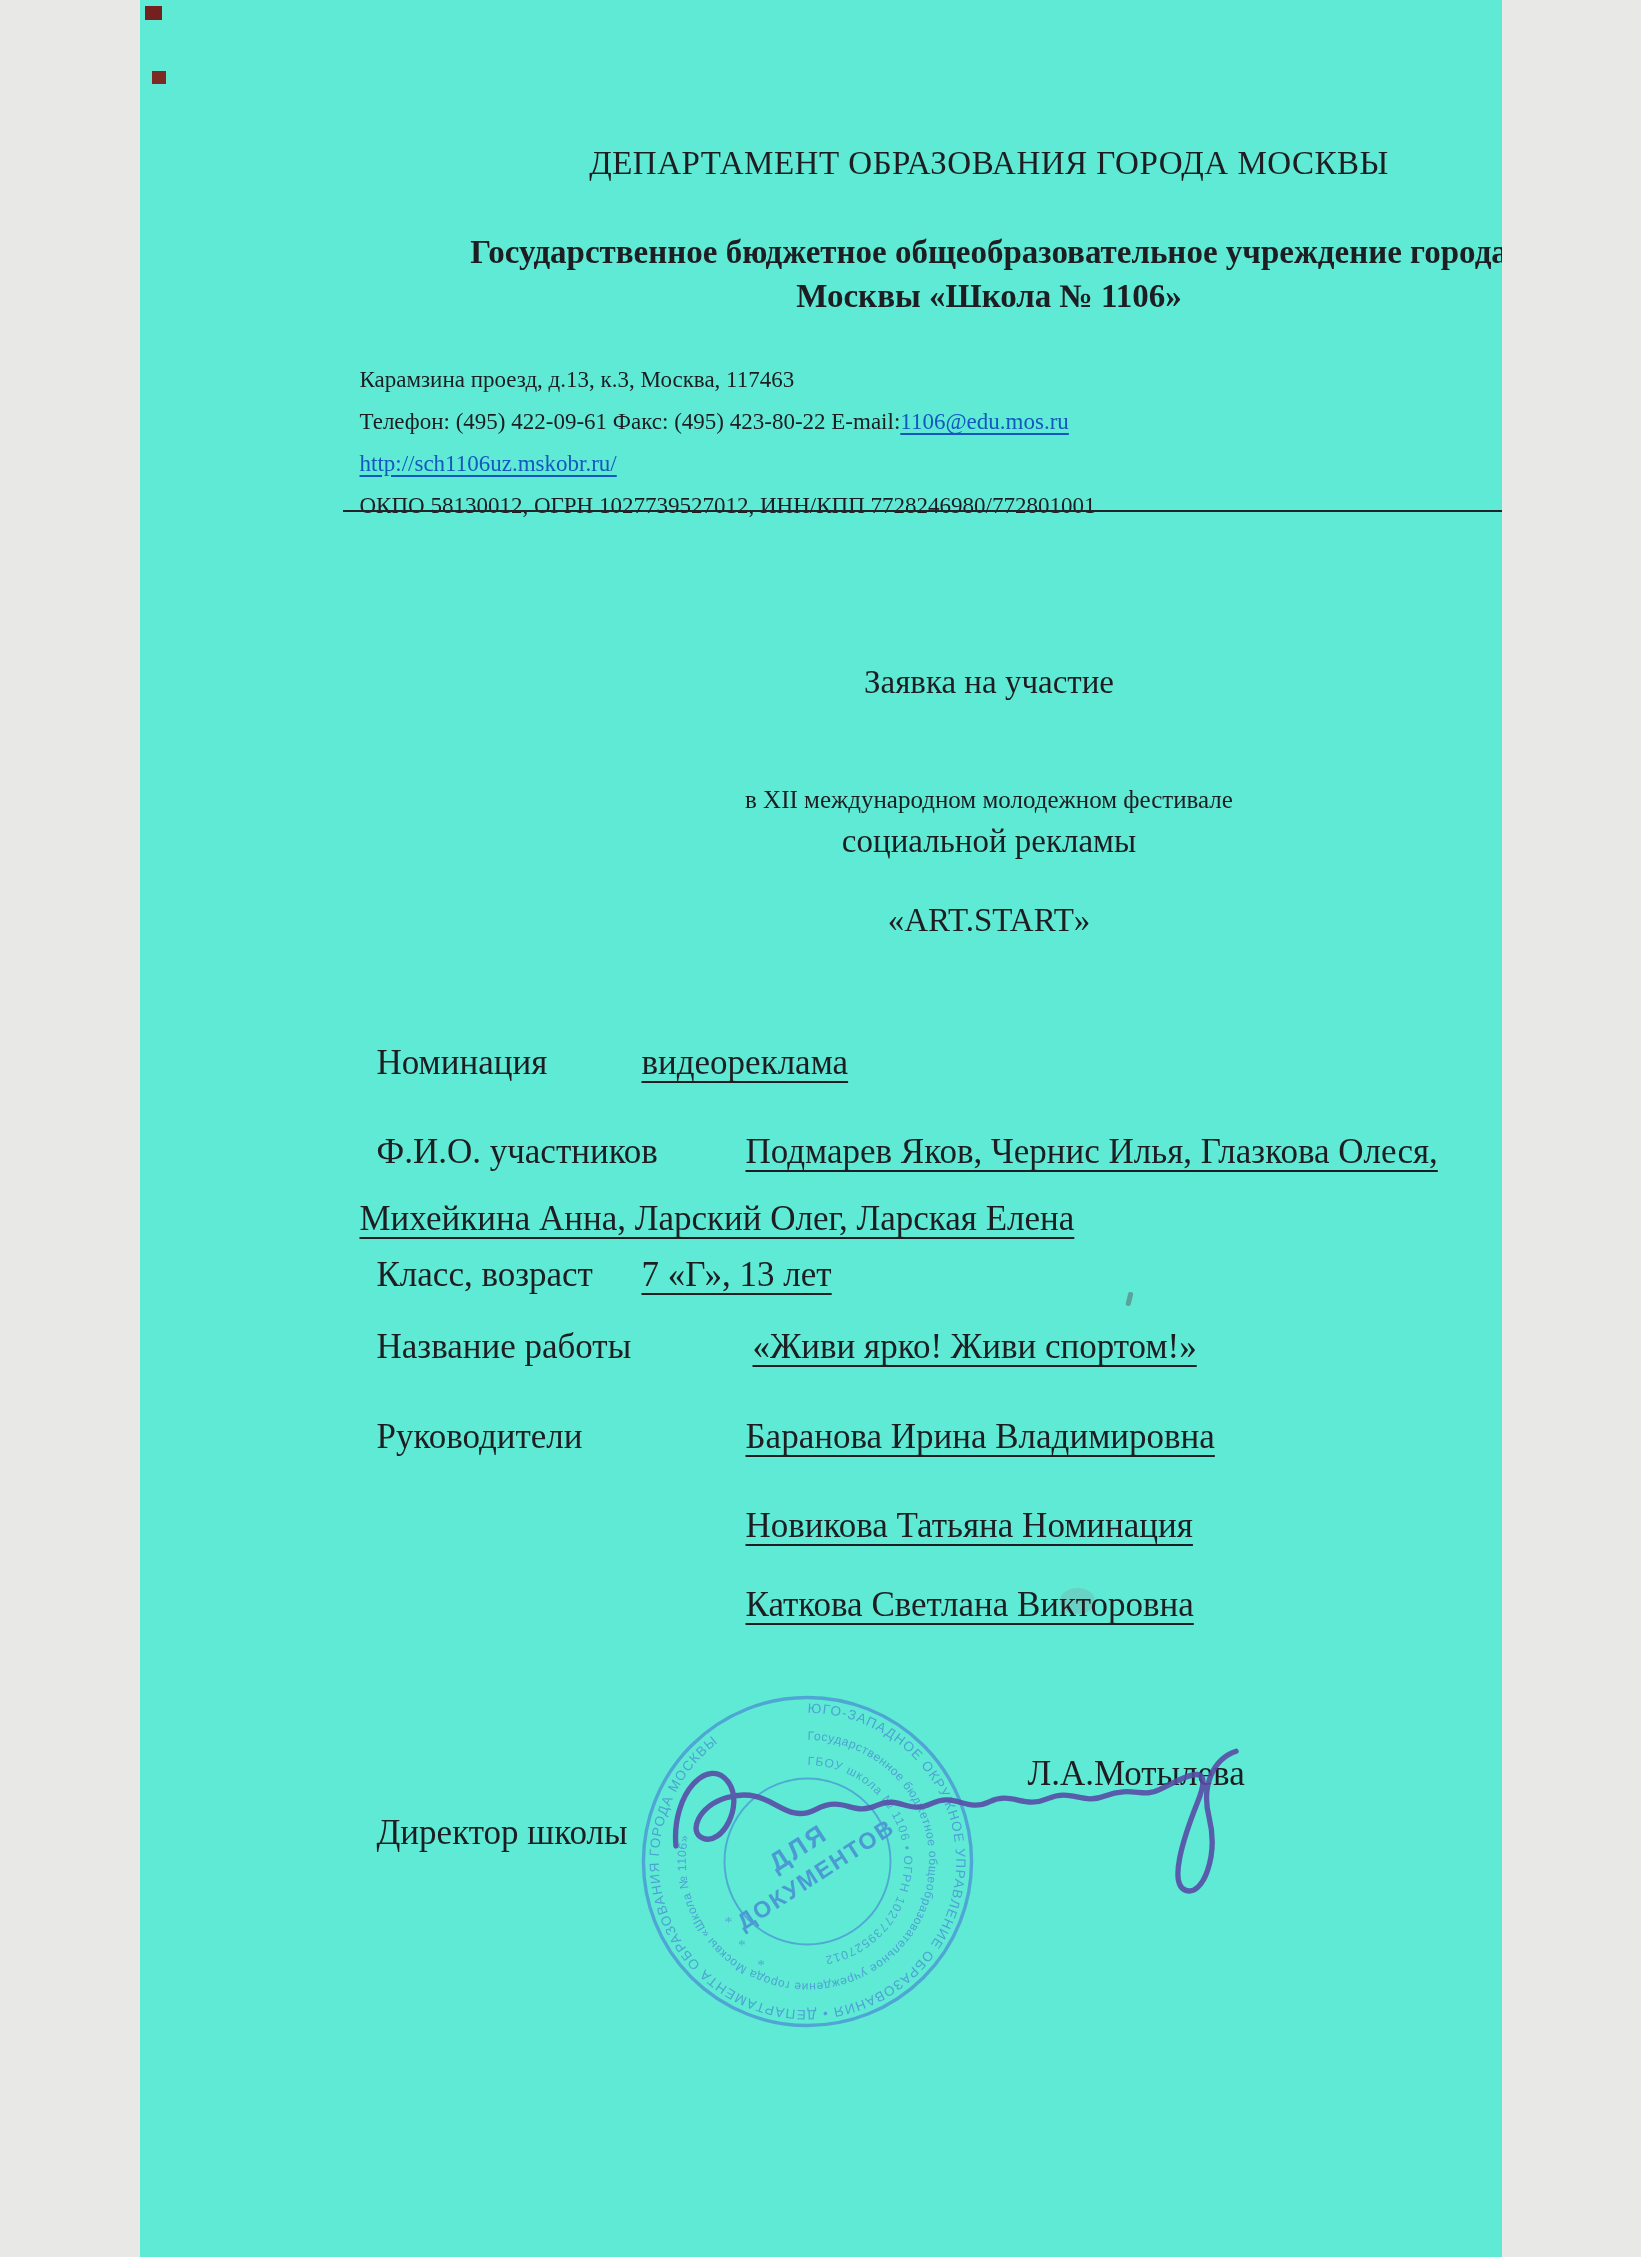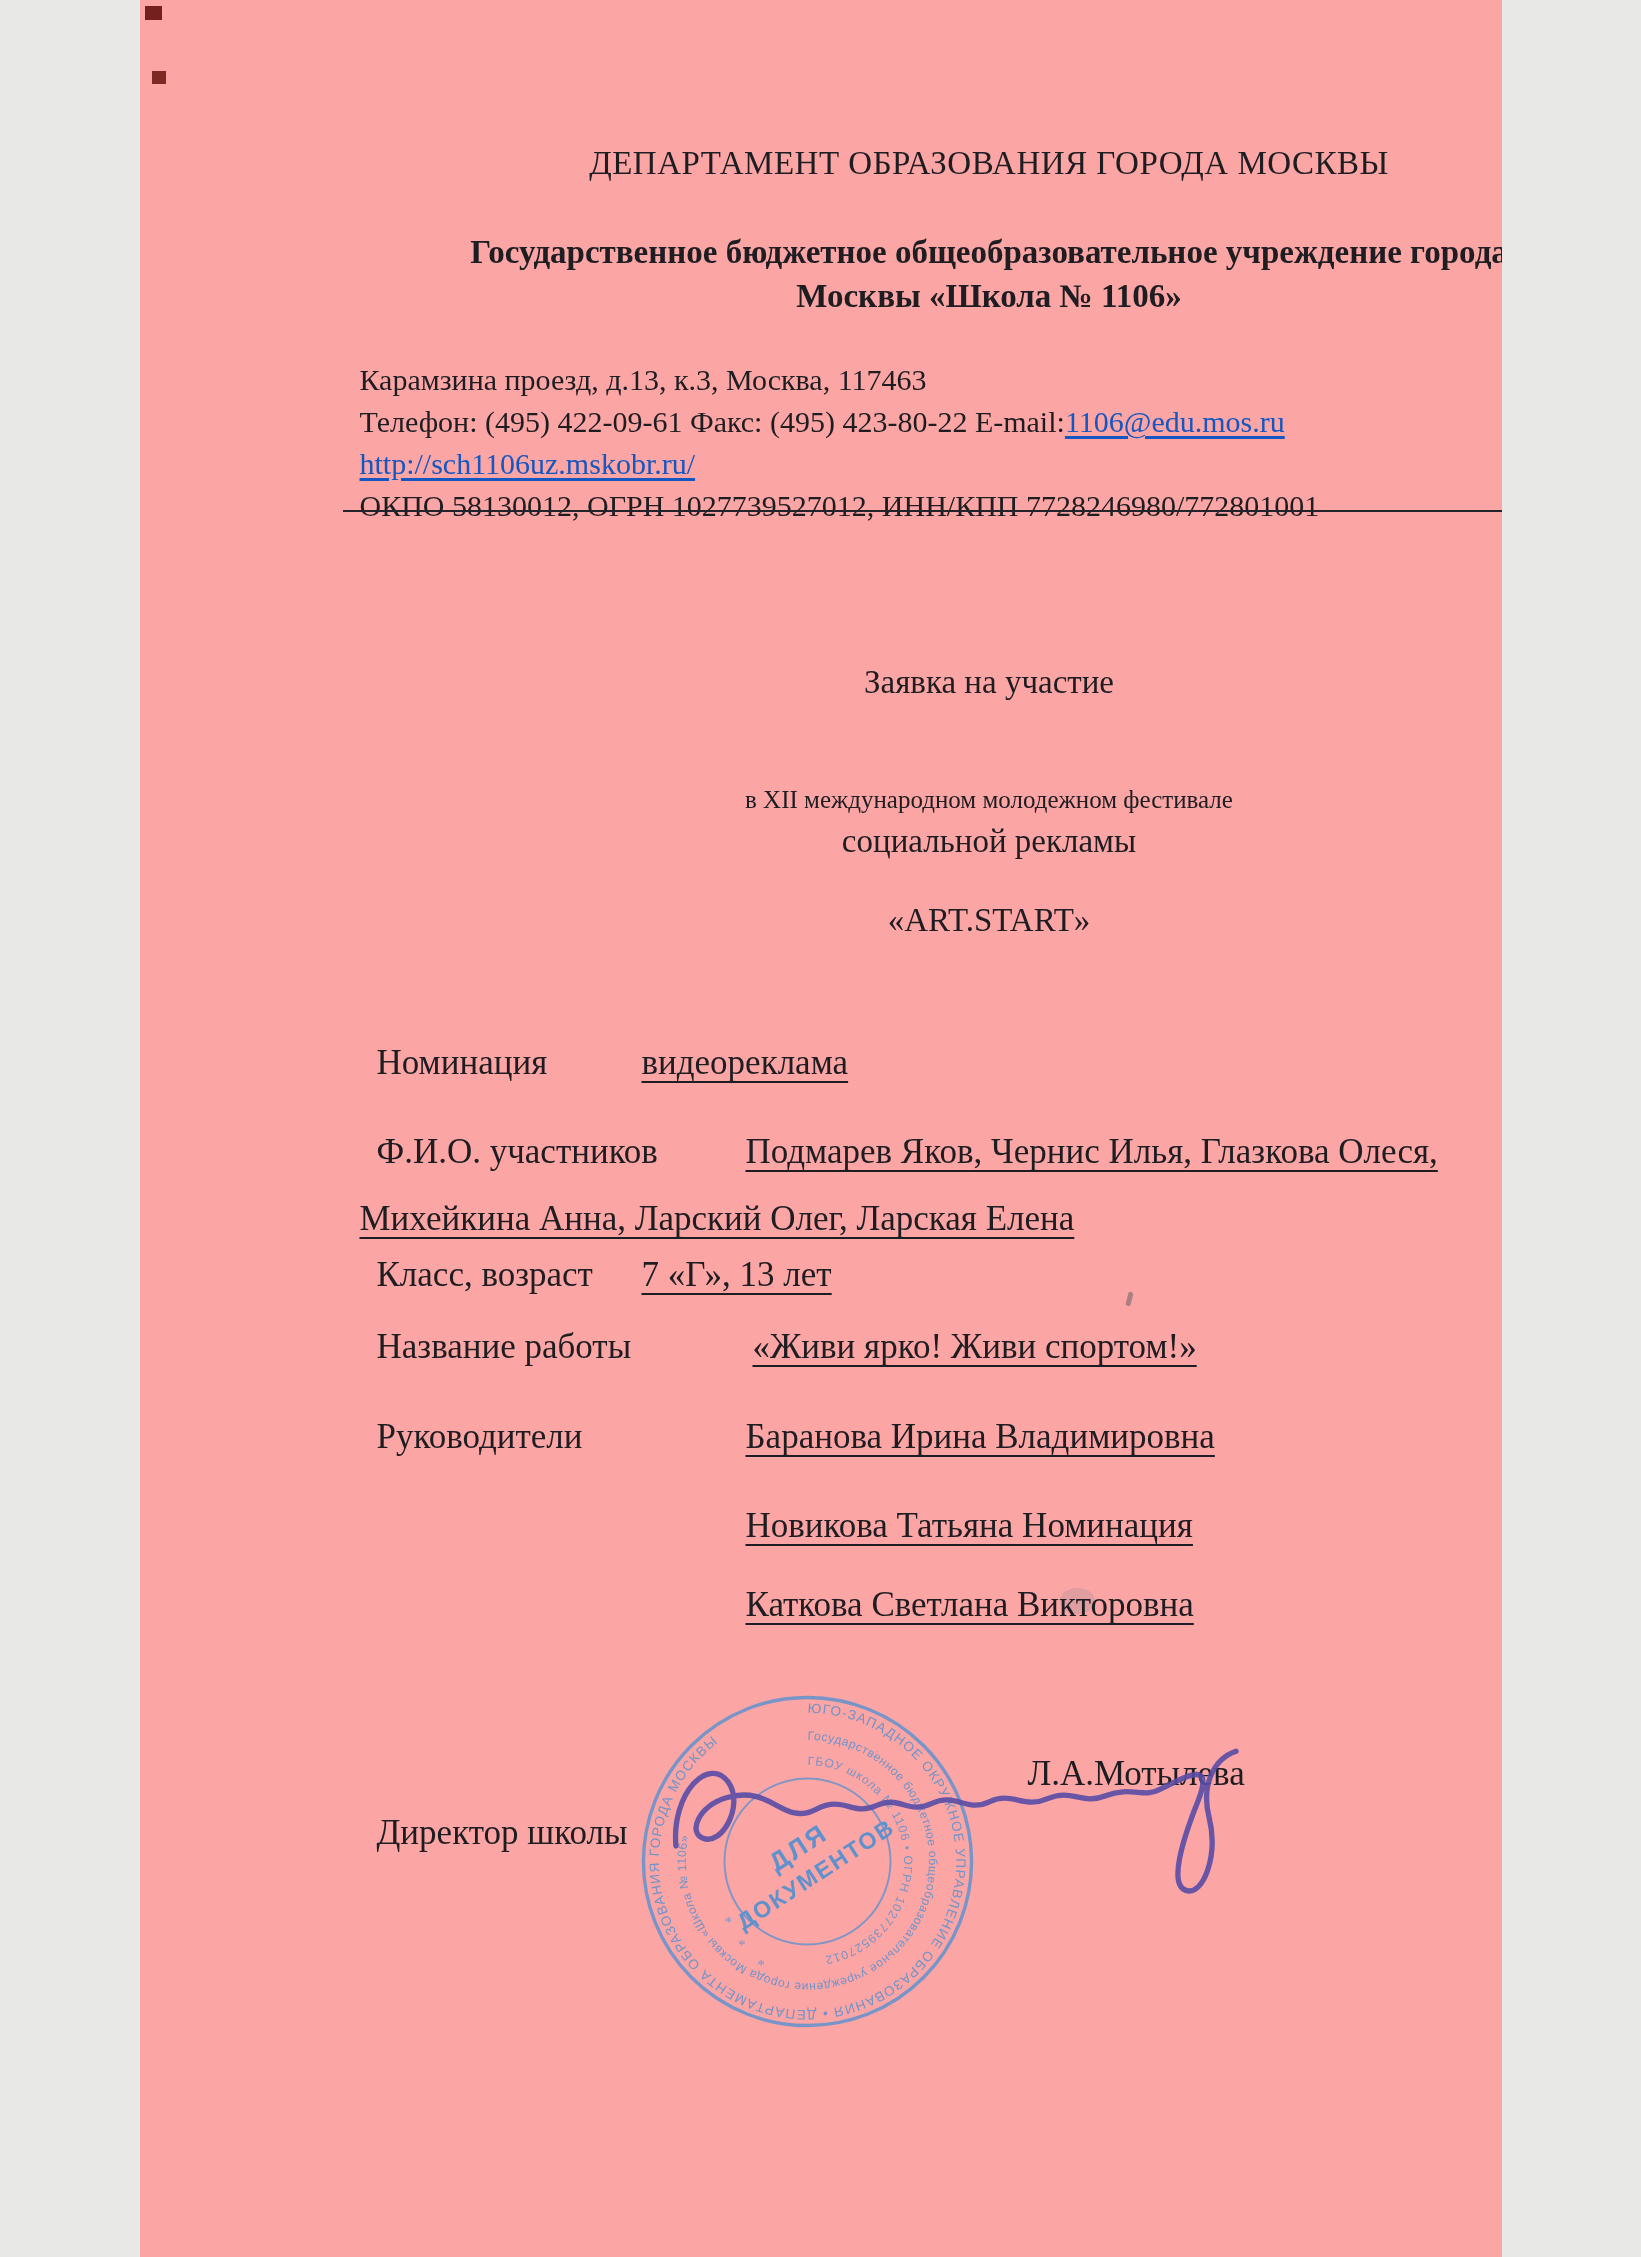--- a/index.html
+++ b/index.html
@@ -1,26 +1,26 @@
 <!DOCTYPE html>
 <html><head>
 <meta charset="utf-8">
 <style>
   html,body { margin:0; padding:0; background:#e8e8e6; }
   .page {
     position:relative; width:1362px; height:2257px; margin:0 auto;
-    background:#fca5a5; overflow:hidden;
+    background:#5eead4; overflow:hidden;
     font-family:"Liberation Serif", serif; color:#1d1d22;
   }
   .abs { position:absolute; }
   .center-line { left:58px; width:1583px; text-align:center; white-space:nowrap; }
   .dept { top:145px; font-size:33px; letter-spacing:0.5px; }
   .org1 { top:234px; font-size:33px; font-weight:bold; }
   .org2 { top:278px; font-size:33px; font-weight:bold; }
-  .contact { left:220px; top:359px; font-size:30px; line-height:42px; white-space:nowrap; }
+  .contact { left:220px; top:359px; font-size:23px; line-height:42px; white-space:nowrap; }
   .contact a { color:#1557c0; text-decoration:underline; text-underline-offset:3.9px; cursor:pointer; }
   .rule { left:203px; top:510px; width:1276px; height:0; border-top:2.9px solid #23232b; }
   .t1 { top:664px; font-size:33px; }
   .t2 { top:786px; font-size:25px; }
   .t3 { top:823px; font-size:33px; }
   .t4 { top:902px; font-size:33px; }
   .frow { font-size:35px; white-space:nowrap; }
   .uv { text-decoration:underline; text-decoration-thickness:1.9px; text-underline-offset:6.8px; }
   .lab { left:220px;margin-left:17px; }
   .stamp-svg { left:488px; top:1682px; opacity:0.88; }

